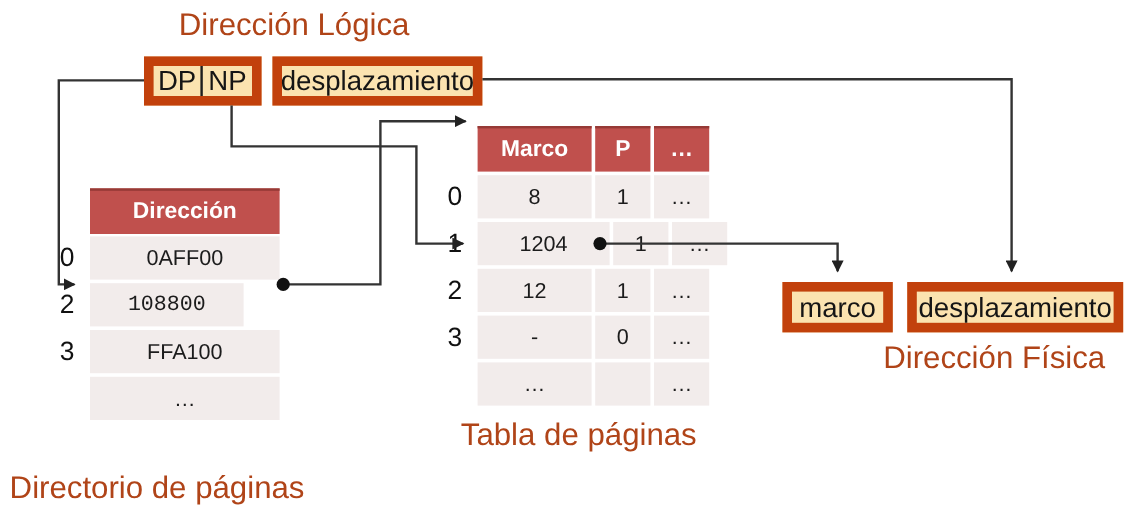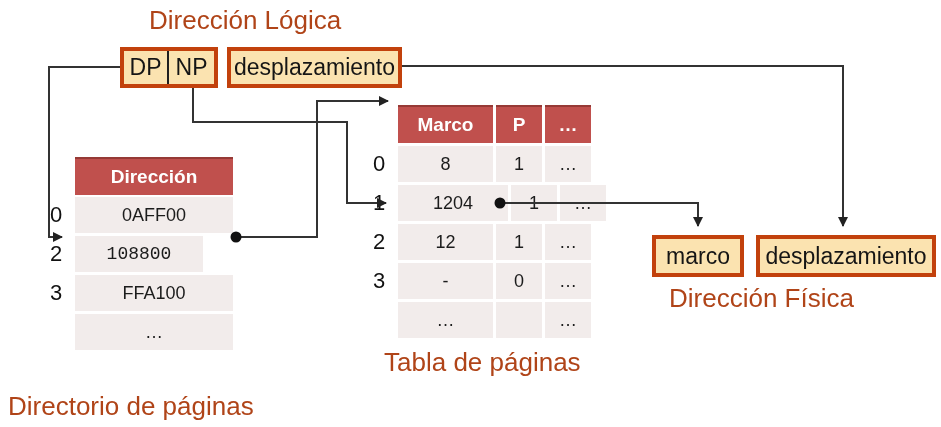--- a/index.html
+++ b/index.html
@@ -6,21 +6,21 @@
   .canvas {
     position:relative; width:941px; height:427px; background:#ffffff;
     font-family:"Liberation Sans", sans-serif; overflow:hidden;
   }
   .caption {
     position:absolute; color:#B04418; font-size:26px; line-height:1.1;
     white-space:nowrap;
   }
   .fieldbox {
     position:absolute; box-sizing:border-box; background:#FBE3B0;
-    border:4px solid #c2410c; display:flex; align-items:center;
+    border:8px solid #c2410c; display:flex; align-items:center;
     justify-content:center; font-size:23px; color:#151515; white-space:nowrap;
   }
   .dpnp { padding:0; }
   .dpnp .cell2 {
     height:100%; display:flex; align-items:center; justify-content:center;
     font-size:23px; color:#151515;
   }
   .dpnp .cell2 + .cell2 { border-left:2px solid #1f1f1f; }
   .tbl { position:absolute; }
   .trow { display:flex; gap:3px; margin-bottom:3px; align-items:stretch; }
@@ -45,21 +45,21 @@
   svg.overlay path.ln { stroke:#333333; stroke-width:2; fill:none; }
 </style>
 </head>
 <body>
 
 <div class="canvas">
 
   <div class="caption" style="left:149px; top:6px;">Dirección Lógica</div>
   <div class="caption" style="left:8px; top:392px; font-size:26px;">Directorio de páginas</div>
   <div class="caption" style="left:384px; top:348px;">Tabla de páginas</div>
-  <div class="caption" style="left:669px; top:284px;">Dirección Física</div>
+  <div class="caption" style="left:736px; top:284px;">Dirección Física</div>
 
   <div class="fieldbox dpnp" style="left:120px; top:47px; width:98px; height:41px;">
     <div class="cell2" style="width:46px;">DP</div>
     <div class="cell2" style="width:48px;">NP</div>
   </div>
   <div class="fieldbox" style="left:227px; top:47px; width:175px; height:41px;">desplazamiento</div>
 
   <div class="tbl" style="left:40px; top:140px;margin-top:17px;">
     <div class="trow" style="margin-bottom:2px;">
       <div class="hcell hd" style="width:158px; height:38px;">Dirección</div>

